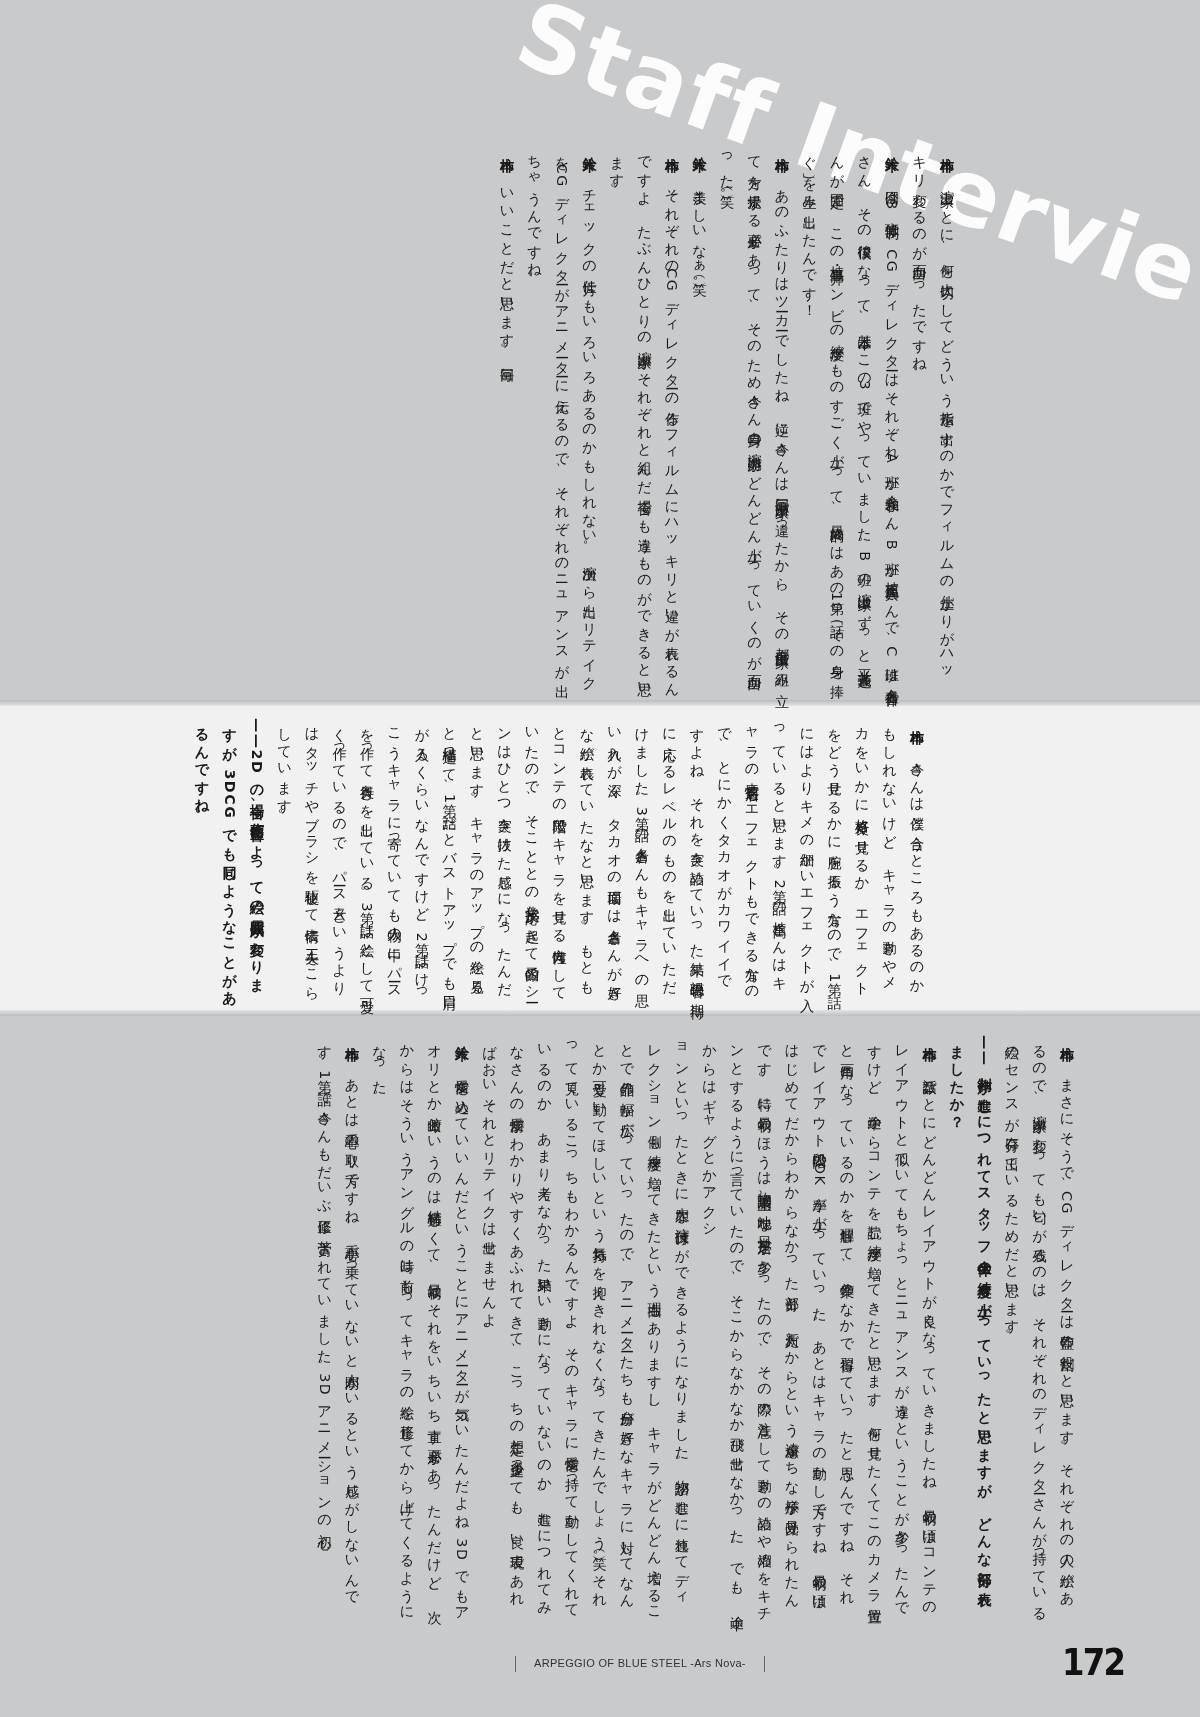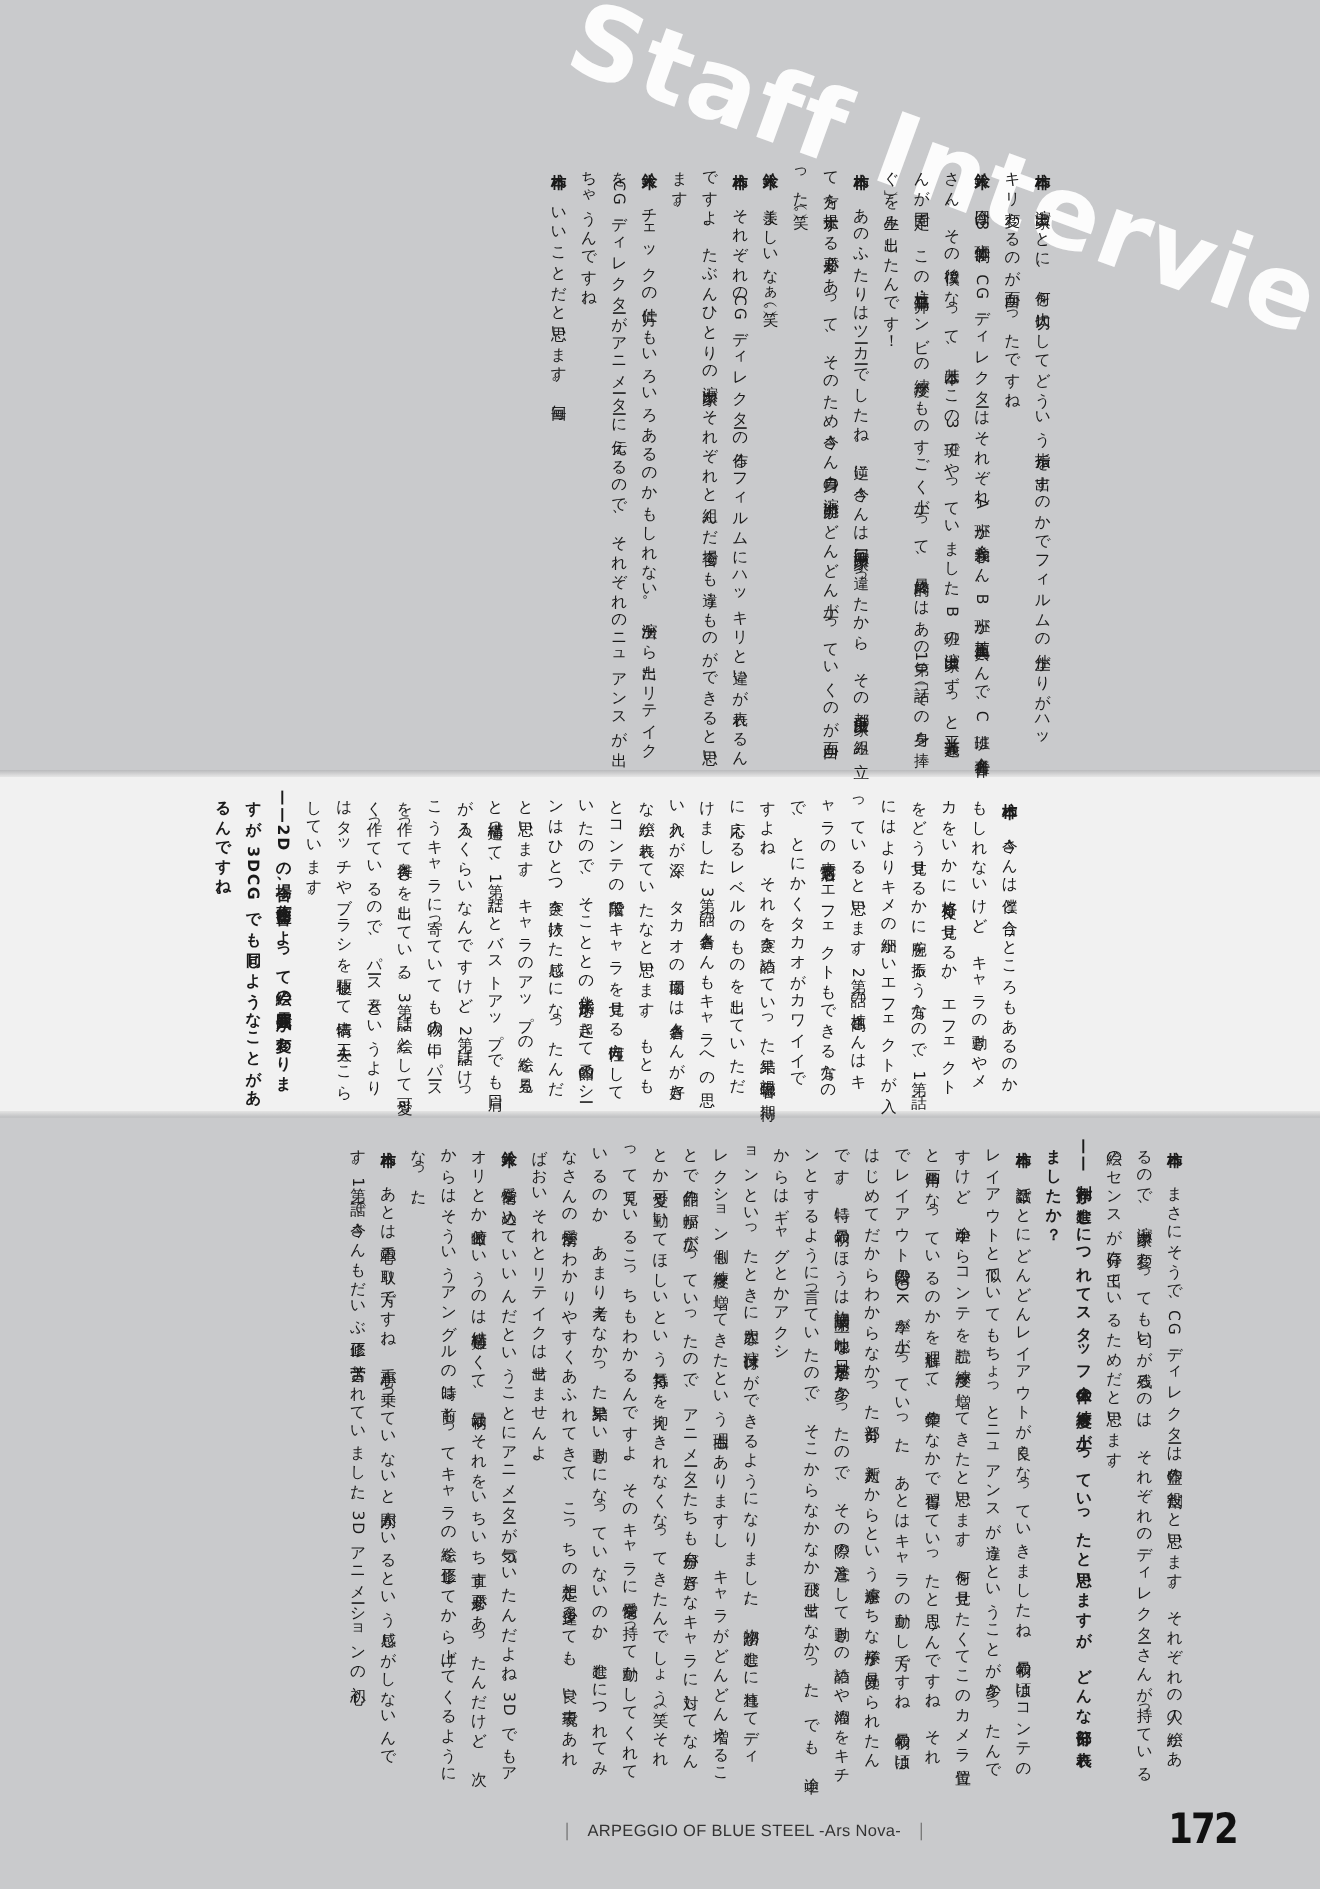--- a/index.html
+++ b/index.html
@@ -26,21 +26,21 @@
     position: absolute;
     writing-mode: vertical-rl;
     font-size: 14.2px; line-height: 27.5px; letter-spacing: 1.6px;
     text-orientation: mixed;
   }
   .block p { margin: 0; }
   .spk { font-weight: bold; margin-bottom: 1em; display: inline; }
   .q { font-weight: bold; }
   .footer {
     position: absolute; left: 497px; top: 1656px;
-    font-family: "Liberation Sans", sans-serif; font-size: 15px; letter-spacing: 0.3px;
+    font-family: "Liberation Sans", sans-serif; font-size: 11px; letter-spacing: 0.3px;
     color: #333;
   }
   .footer .bar { display:inline-block; width:1px; height:16px; background:#666; vertical-align:middle; margin:0 18px; }
   .pagenum {
     position: absolute; left: 1062px; top: 1640px;
     font-family: "DejaVu Sans", sans-serif; font-weight: bold; font-size: 38px; color: #111;
     letter-spacing: -2px; transform: scaleX(0.85); transform-origin: left;
   }
 </style>
 </head>

